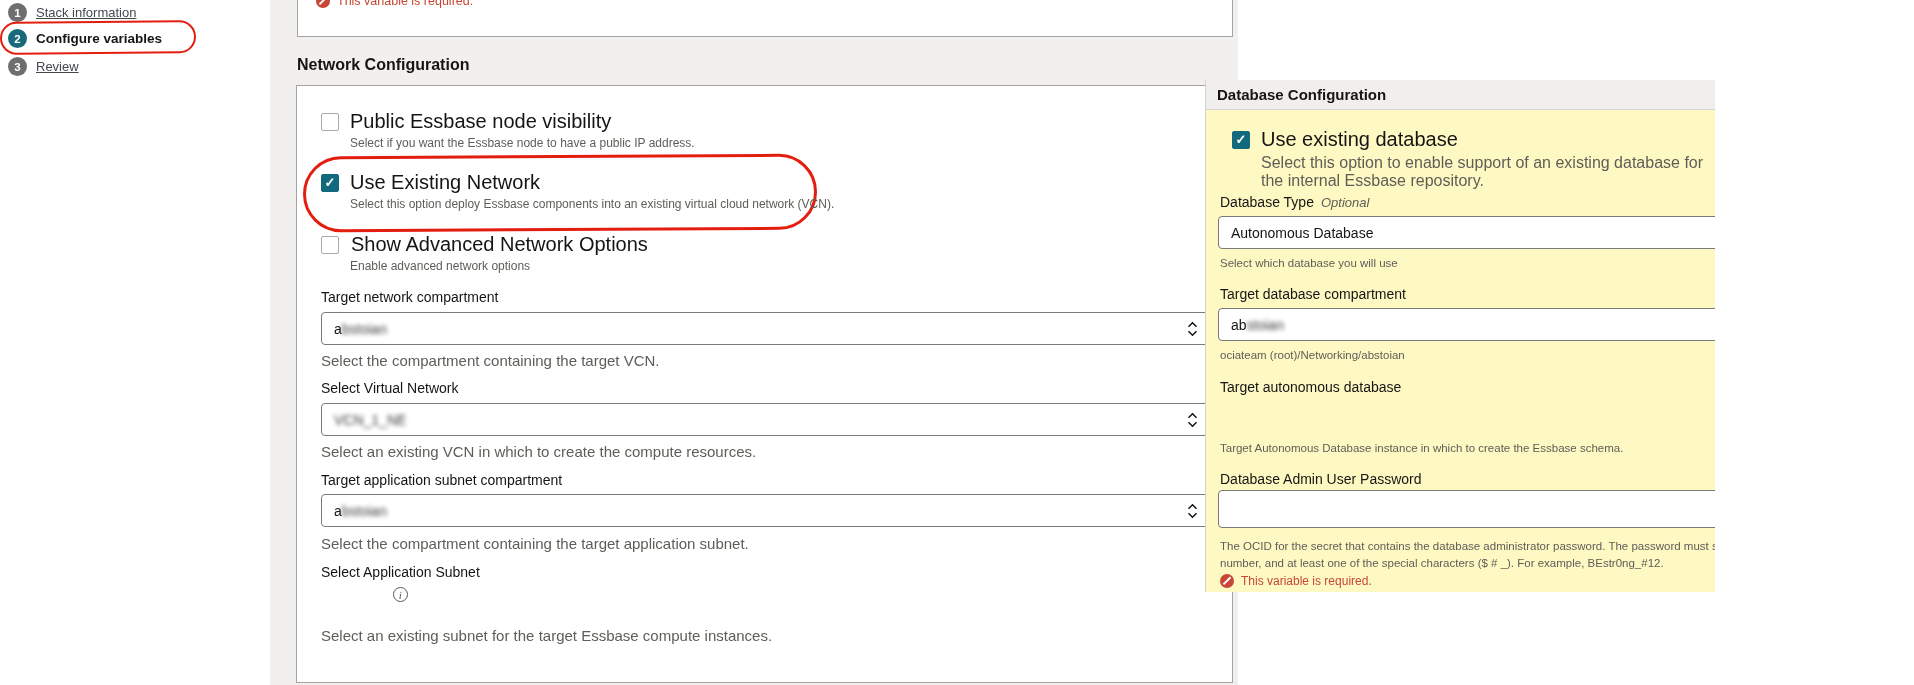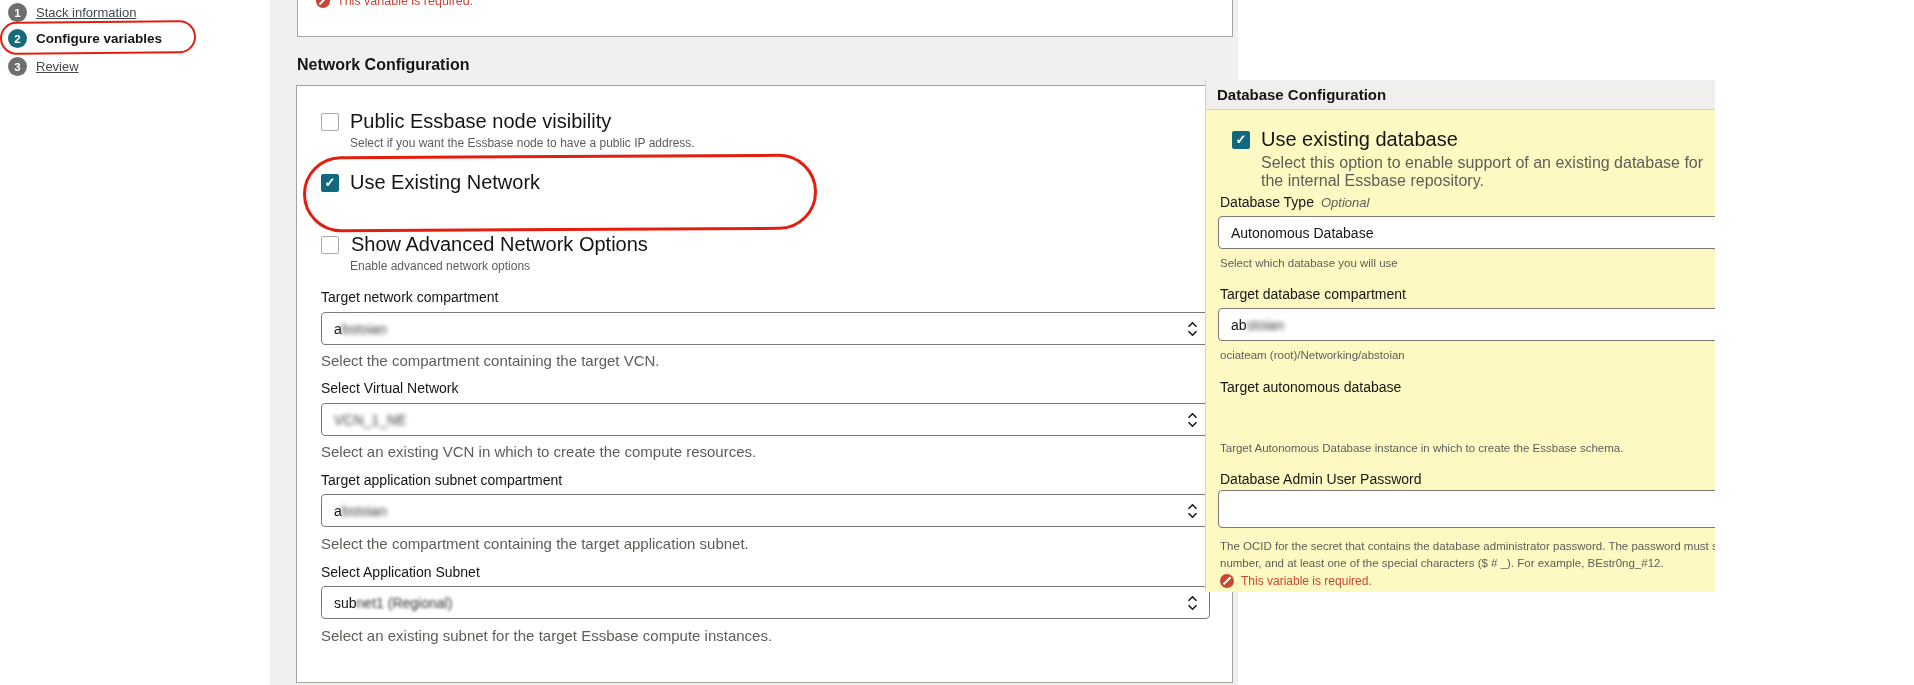--- a/index.html
+++ b/index.html
@@ -138,20 +138,21 @@
       <span class="cb-box"></span>
       <span class="cb-label">Public Essbase node visibility</span>
     </div>
     <div class="cb-help" style="top:50px;">Select if you want the Essbase node to have a public IP address.</div>
 
     <div class="annot annot-net"></div>
     <div class="cb-row" style="top:85px;">
       <span class="cb-box checked"></span>
       <span class="cb-label">Use Existing Network</span>
     </div>
+    <div class="cb-help" style="top:111px;">Select this option deploy Essbase components into an existing virtual cloud network (VCN).</div>
 
     <div class="cb-row" style="top:147px;gap:12px;">
       <span class="cb-box"></span>
       <span class="cb-label">Show Advanced Network Options</span>
     </div>
     <div class="cb-help" style="top:173px;">Enable advanced network options</div>
 
     <div class="f-label" style="top:203px;">Target network compartment</div>
     <div class="select" style="top:226px;">
       <span class="sel-val"><span>a</span><span class="blurred">bstoian</span></span>
@@ -185,29 +186,20 @@
             <path d="M1.5 10.8 L5.5 14.8 L9.5 10.8" fill="none" stroke="#161513" stroke-width="1.5"></path>
           </svg>
       </span>
     </div>
     <div class="f-help" style="top:449px;">Select the compartment containing the target application subnet.</div>
 
     <div class="f-label" style="top:478px;flex-direction:column;">
       <span>Select Application Subnet</span>
       <span class="info-ico">i</span>
     </div>
-    <div class="select" style="top:500px;">
-      <span class="sel-val"><span>sub</span><span class="blurred-lite">net1 (Regional)</span></span>
-      <span class="chev">
-        <svg width="11" height="17" viewBox="0 0 11 17">
-            <path d="M1.5 6.2 L5.5 2.2 L9.5 6.2" fill="none" stroke="#161513" stroke-width="1.5"></path>
-            <path d="M1.5 10.8 L5.5 14.8 L9.5 10.8" fill="none" stroke="#161513" stroke-width="1.5"></path>
-          </svg>
-      </span>
-    </div>
     <div class="f-help" style="top:541px;">Select an existing subnet for the target Essbase compute instances.</div>
   </section>
 
   <aside class="dbpanel">
     <div class="db-head">Database Configuration</div>
 
     <div class="cb-row" style="top:48px;">
       <span class="cb-box checked"></span>
       <span class="cb-label">Use existing database</span>
     </div>

